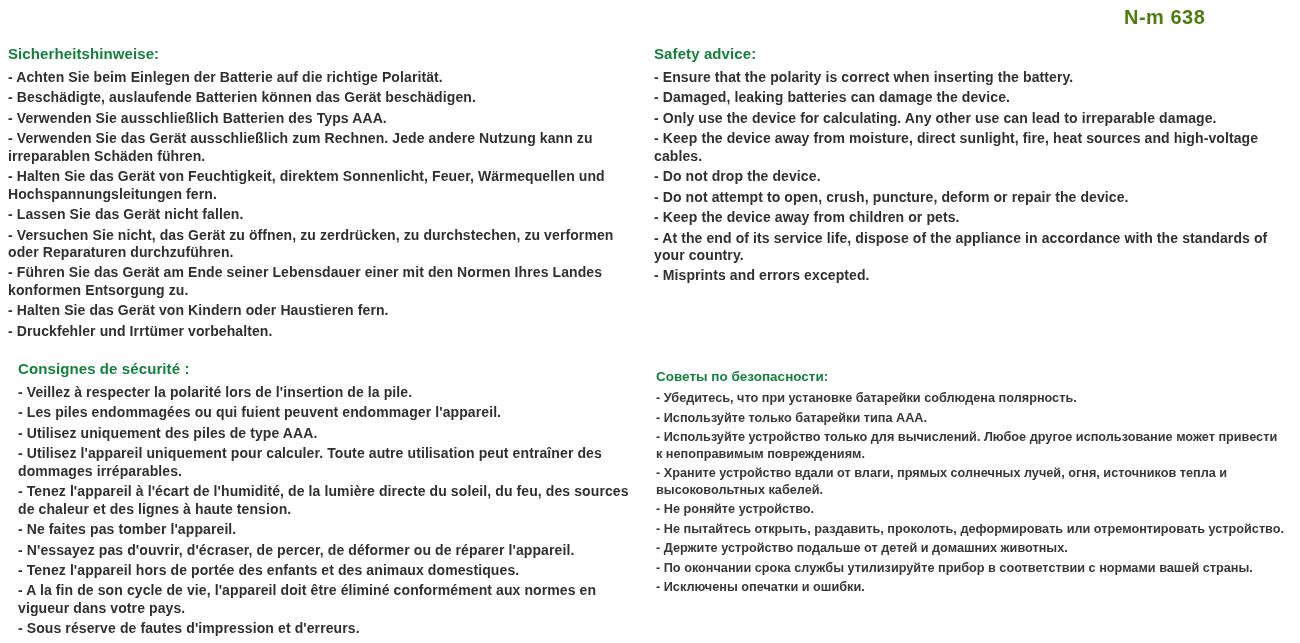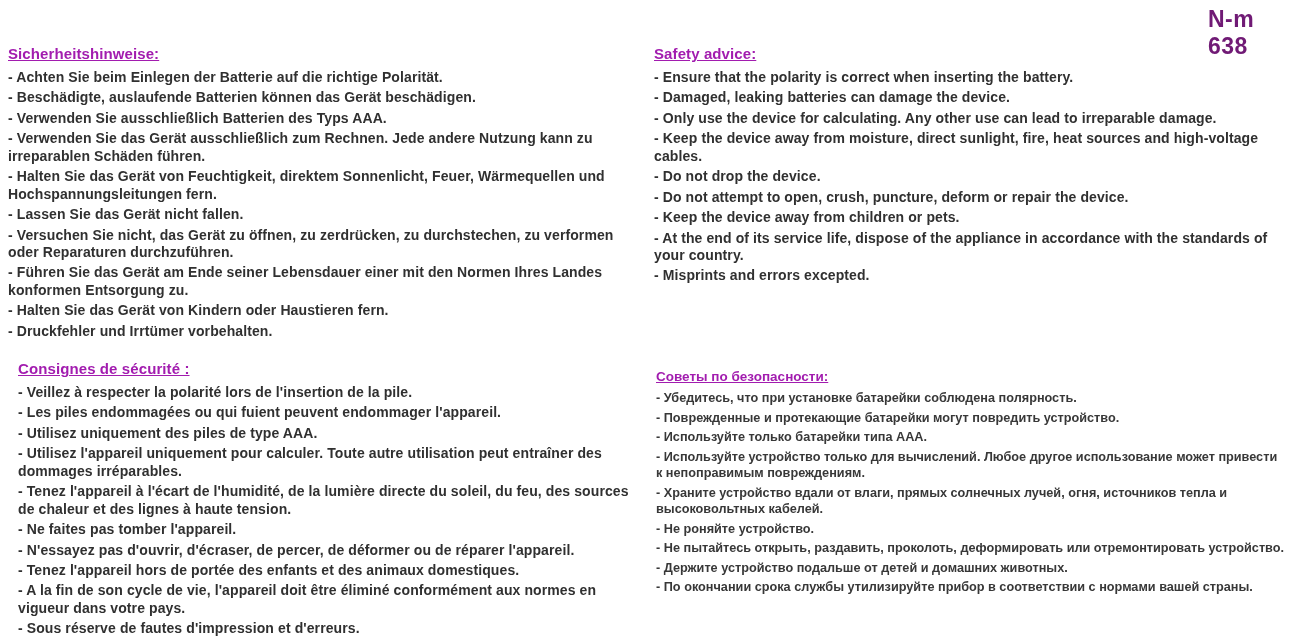--- a/index.html
+++ b/index.html
@@ -11,38 +11,37 @@
     position: relative;
     width: 1300px;
     height: 643px;
     background: #ffffff;
     overflow: hidden;
     font-family: "Liberation Sans", sans-serif;
   }
   .doc-code {
     position: absolute;
     top: 6px;
-    left: 1208px;
-    font-size: 23px;
+    left: 1124px;
+    font-size: 20px;
     font-weight: bold;
-    color: #701a75;
+    color: #4d7c0f;
     letter-spacing: 0.5px;
   }
   .section {
     position: absolute;
     color: #303030;
   }
   .section h2 {
     font-size: 15px;
     line-height: 18px;
     font-weight: bold;
-    color: #a21caf;
+    color: #15803d;
     margin: 0 0 6px 0;
     letter-spacing: 0.1px;
-    text-decoration: underline;
   }
   .section p.item {
     font-size: 14px;
     line-height: 17.3px;
     margin: 0 0 3.2px 0;
     white-space: pre-line;
     letter-spacing: 0.1px;
     font-weight: bold;
   }
   .sec-de { left: 8px;   top: 45px;  width: 640px; }
@@ -124,26 +123,26 @@
         <p class="item">- A la fin de son cycle de vie, l'appareil doit être éliminé conformément aux normes en
 vigueur dans votre pays.</p>
         <p class="item">- Sous réserve de fautes d'impression et d'erreurs.</p>
       </div>
   </section>
 
   <section class="section sec-ru">
     <h2>Советы по безопасности:</h2>
     <div class="items">
         <p class="item">- Убедитесь, что при установке батарейки соблюдена полярность.</p>
-        <p class="item">- Поврежденные и протекающие батарейки могут повредить устройство.</p>
         <p class="item">- Используйте только батарейки типа AAA.</p>
         <p class="item">- Используйте устройство только для вычислений. Любое другое использование может привести
 к непоправимым повреждениям.</p>
         <p class="item">- Храните устройство вдали от влаги, прямых солнечных лучей, огня, источников тепла и
 высоковольтных кабелей.</p>
         <p class="item">- Не роняйте устройство.</p>
         <p class="item">- Не пытайтесь открыть, раздавить, проколоть, деформировать или отремонтировать устройство.</p>
         <p class="item">- Держите устройство подальше от детей и домашних животных.</p>
         <p class="item">- По окончании срока службы утилизируйте прибор в соответствии с нормами вашей страны.</p>
+        <p class="item">- Исключены опечатки и ошибки.</p>
       </div>
   </section>
 
 </div>
 
 </body></html>

